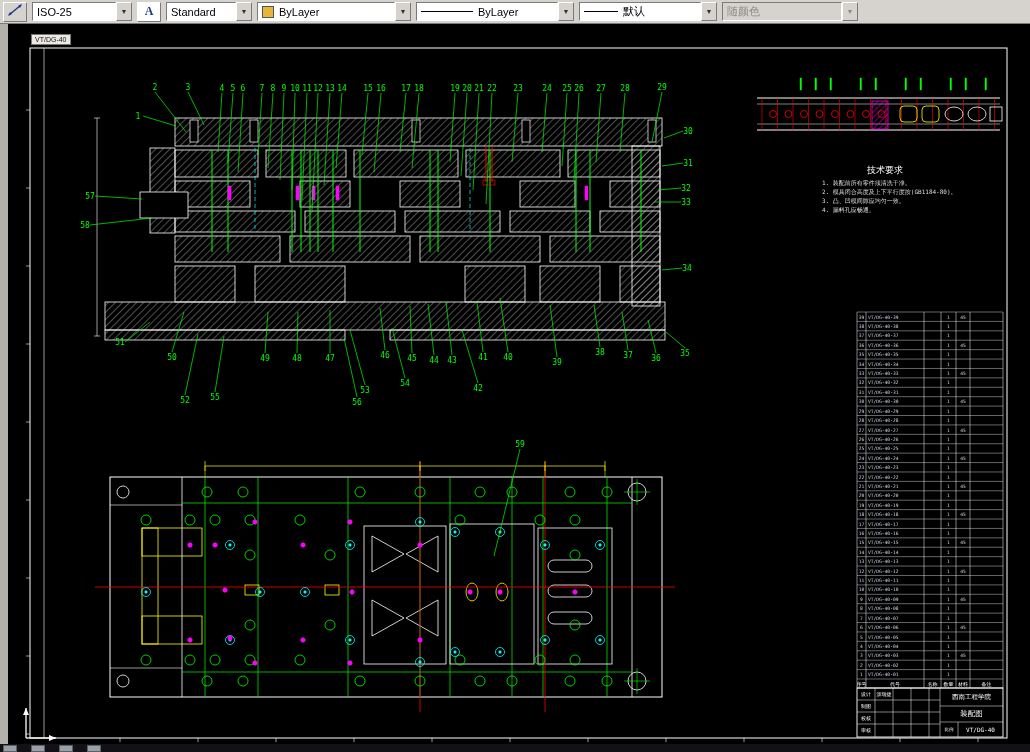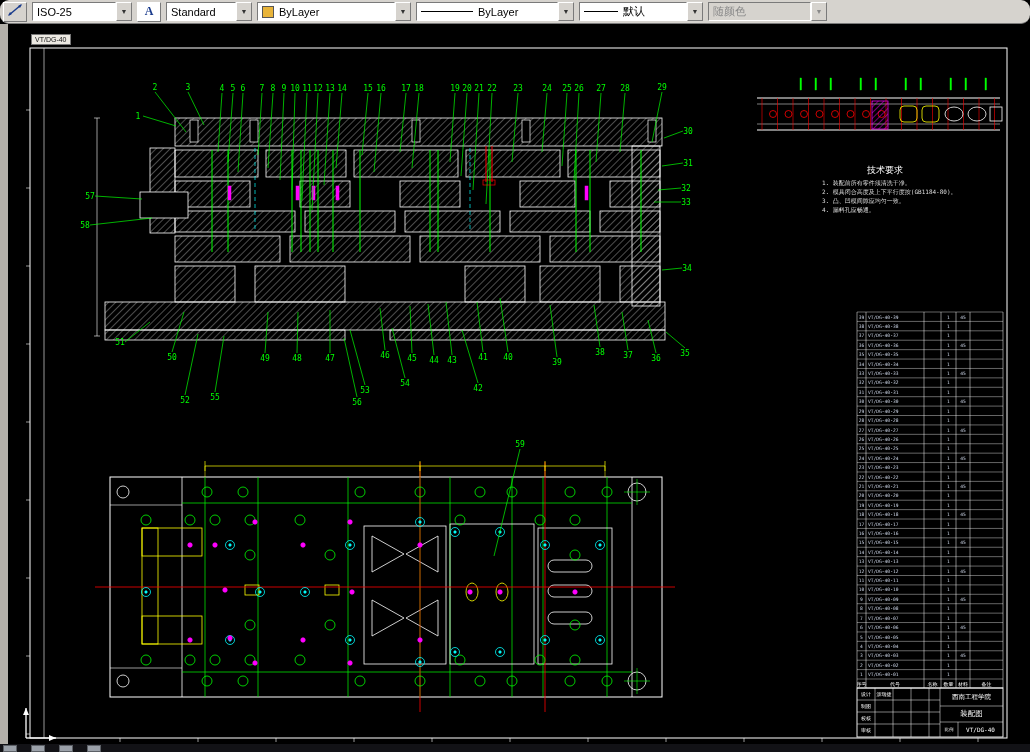--- a/index.html
+++ b/index.html
@@ -1,21 +1,21 @@
 <!DOCTYPE html>
 <html><head>
 <meta charset="utf-8">
 <style>
   html,body{margin:0;padding:0;background:#000;}
   body{width:1030px;height:752px;position:relative;overflow:hidden;
        font-family:"Liberation Sans",sans-serif;}
   
   .toolbar{position:absolute;left:0;top:0;width:1030px;height:24px;background:#d6d3ce;
            border-bottom:1px solid #7a7a7a;display:flex;align-items:center;gap:5px;
-           padding-left:3px;box-sizing:border-box;z-index:10;border-radius:9px;}
+           padding-left:3px;box-sizing:border-box;z-index:10;}
   .tbtn{width:24px;height:20px;background:#d6d3ce;border:1px solid;
         border-color:#fff #7a7a7a #7a7a7a #fff;display:flex;align-items:center;
         justify-content:center;box-sizing:border-box;}
   .combo{display:flex;height:19px;}
   .combo-field{background:#fff;border:1px solid;border-color:#7a7a7a #fff #fff #7a7a7a;
         display:flex;align-items:center;font-size:11px;color:#000;padding:0 4px;gap:5px;
         box-sizing:border-box;white-space:nowrap;overflow:hidden;}
   .combo-arrow{width:16px;height:19px;background:#d6d3ce;border:1px solid;
         border-color:#fff #7a7a7a #7a7a7a #fff;color:#333;font-size:7px;display:flex;
         align-items:center;justify-content:center;box-sizing:border-box;}
@@ -72,28 +72,28 @@
     <div class="combo-arrow">▼</div>
   </div>
   <div class="combo">
     <div class="combo-field" style="width:142px">
       <span class="linesample"></span>
       <span>ByLayer</span>
     </div>
     <div class="combo-arrow">▼</div>
   </div>
   <div class="combo">
-    <div class="combo-field" style="width:108px">
+    <div class="combo-field" style="width:122px">
       <span class="linesample short"></span>
       <span>默认</span>
     </div>
     <div class="combo-arrow">▼</div>
   </div>
   <div class="combo disabled">
-    <div class="combo-field" style="width:103px">
+    <div class="combo-field" style="width:120px">
       <span>随颜色</span>
     </div>
     <div class="combo-arrow">▼</div>
   </div>
 </div>
 
 <div class="left-strip"></div>
 <div class="canvas"></div>
 <div class="view-tab">VT/DG-40</div>
 

